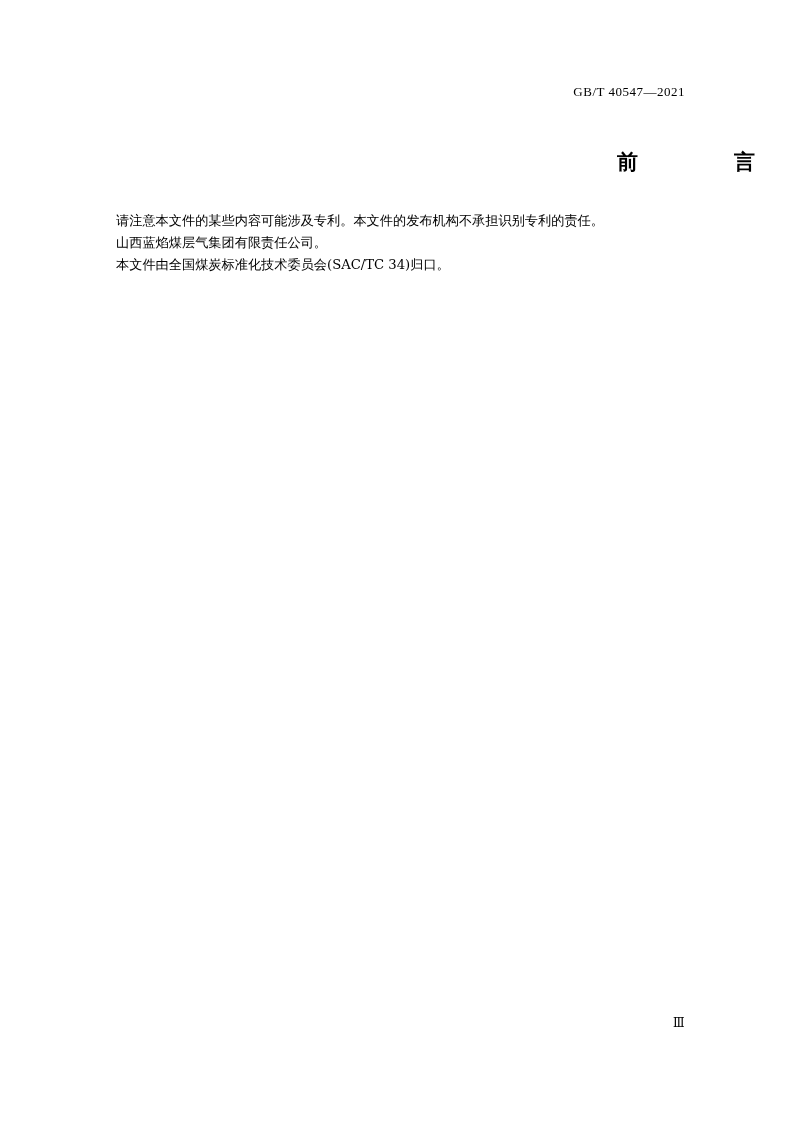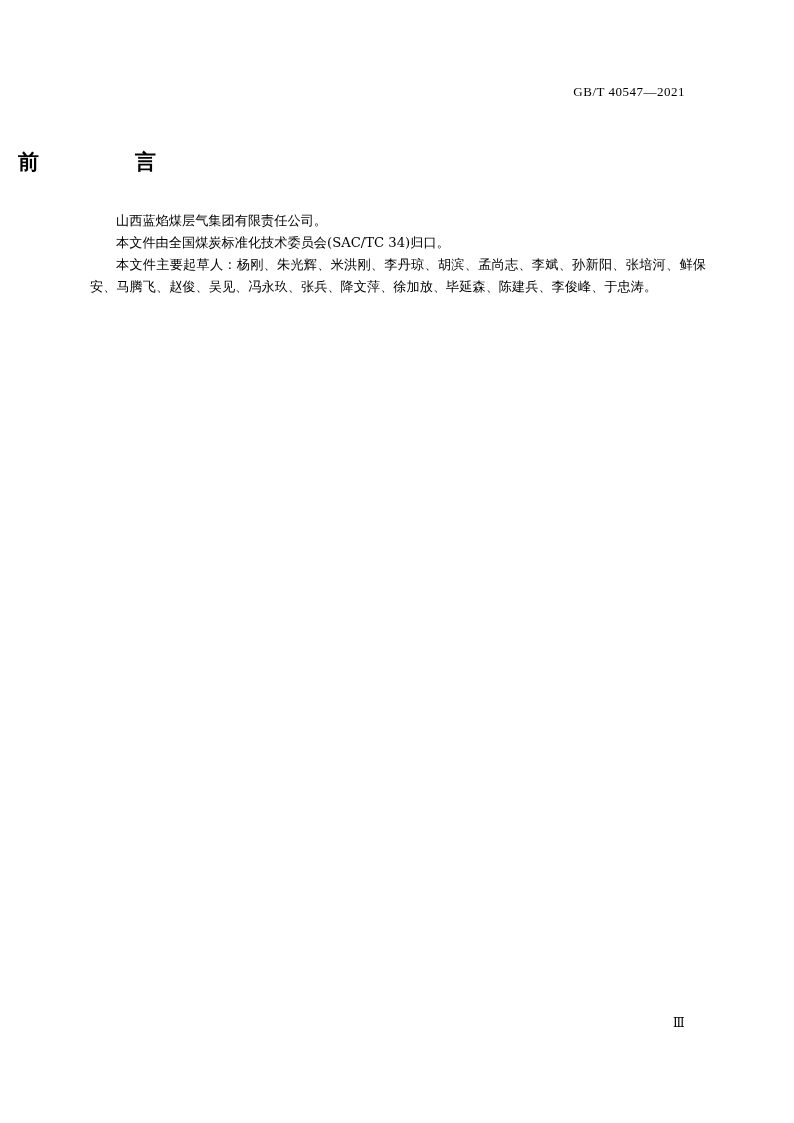--- a/index.html
+++ b/index.html
@@ -27,24 +27,24 @@
     position: absolute;
     right: 88px;
     top: 84px;
     font-family: "Liberation Serif", "DejaVu Serif", serif;
     font-size: 13px;
     letter-spacing: 0.5px;
     white-space: nowrap;
   }
   .doc-title {
     position: absolute;
-    left: 0;
+    left: 12px;
     right: 0;
     top: 148px;
-    text-align: left;
+    text-align: right;
     font-family: "DejaVu Serif", "Liberation Serif", serif;
     font-size: 21px;
     font-weight: bold;
     letter-spacing: 18px;
     text-indent: 18px;
   }
   .body-block {
     position: absolute;
     left: 90px;
     top: 210px;
@@ -70,20 +70,20 @@
 </head>
 <body>
 
 <div class="page">
 
   <div class="header-code">GB/T 40547—2021</div>
 
   <div class="doc-title">前　　言</div>
 
   <div class="body-block">
+    <p class="para">请注意本文件的某些内容可能涉及专利。本文件的发布机构不承担识别专利的责任。</p>
     <p class="para">山西蓝焰煤层气集团有限责任公司。</p>
     <p class="para">本文件由全国煤炭标准化技术委员会(SAC/TC 34)归口。</p>
-    <p class="para">本文件主要起草人：杨刚、朱光辉、米洪刚、李丹琼、胡滨、孟尚志、李斌、孙新阳、张培河、鲜保安、马腾飞、赵俊、吴见、冯永玖、张兵、降文萍、徐加放、毕延森、陈建兵、李俊峰、于忠涛。</p>
   </div>
 
   <div class="page-number">Ⅲ</div>
 
 </div>
 
 </body></html>

